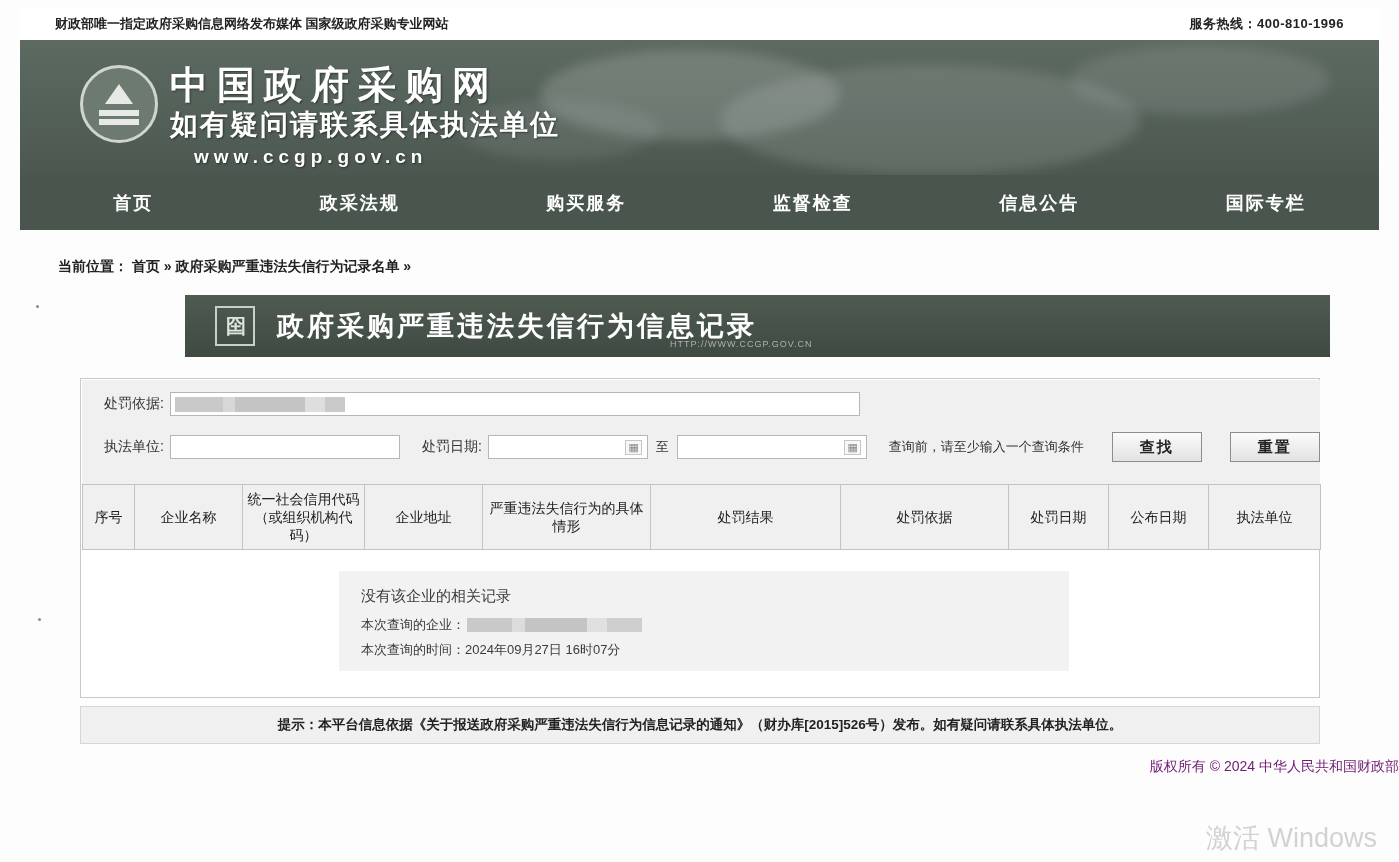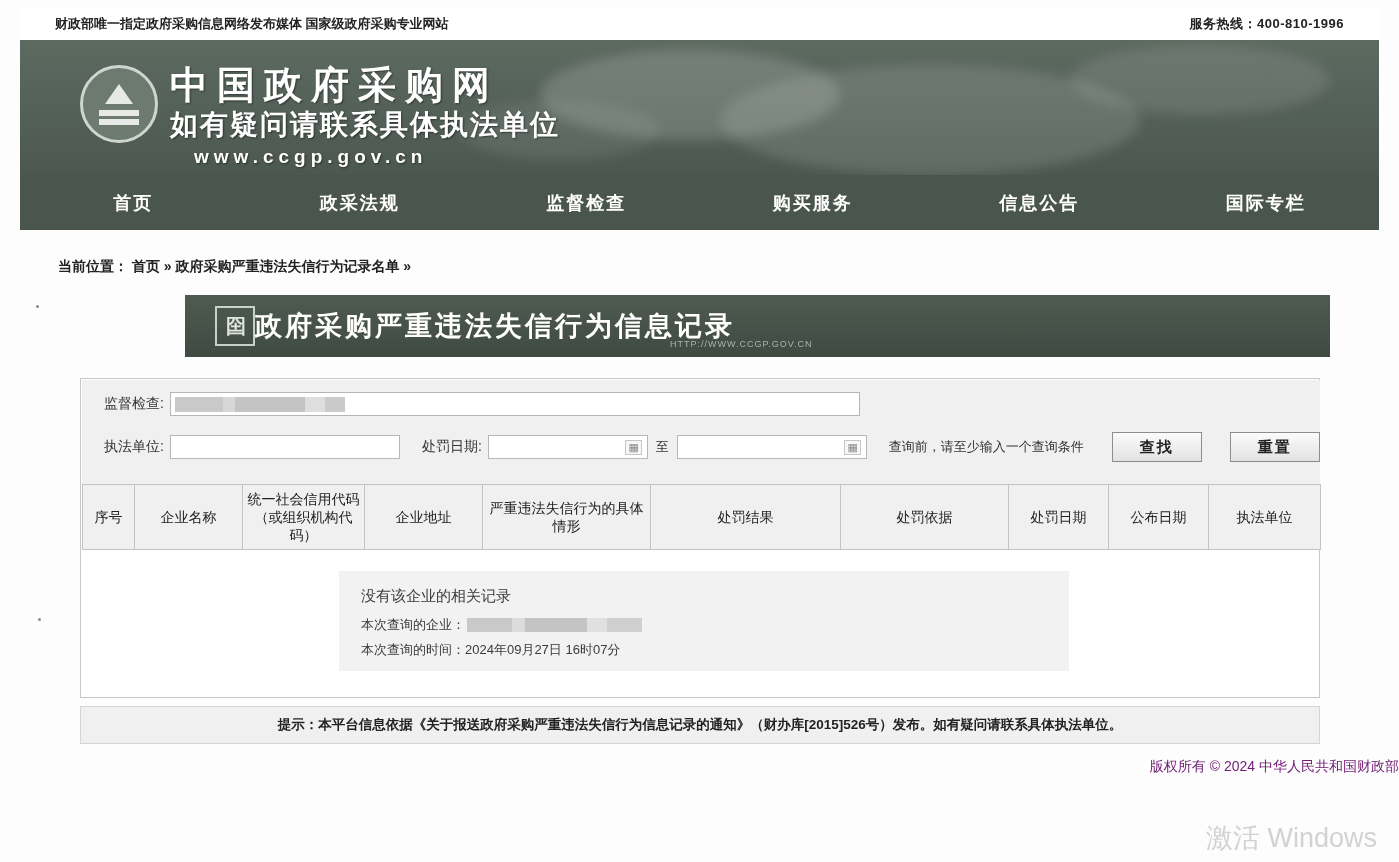--- a/index.html
+++ b/index.html
@@ -158,20 +158,21 @@
     box-sizing: border-box;
     display: flex;
     align-items: center;
     justify-content: center;
     color: #dfe4df;
     font-size: 20px;
     font-weight: bold;
     letter-spacing: -2px;
   }
   .section-title {
+    margin-left: 22px;
     color: #fff;
     font-size: 27px;
     font-weight: bold;
     letter-spacing: 3px;
   }
   .section-url {
     position: absolute;
     left: 485px; top: 44px;
     color: #aab3ab;
     font-size: 9px;
@@ -357,22 +358,22 @@
     <div class="title-block">
       <div class="title-main">中国政府采购网</div>
       <div class="title-sub">如有疑问请联系具体执法单位</div>
       <div class="title-url">www.ccgp.gov.cn</div>
     </div>
   </div>
 
   <div class="nav">
     <div class="nav-item">首页</div>
     <div class="nav-item">政采法规</div>
+    <div class="nav-item">购买服务</div>
     <div class="nav-item">监督检查</div>
-    <div class="nav-item">购买服务</div>
     <div class="nav-item">信息公告</div>
     <div class="nav-item">国际专栏</div>
   </div>
 
   <div class="breadcrumb">
     <span>当前位置：</span>
     <span class="crumb-link">首页</span>
     <span>»</span>
     <span class="crumb-link">政府采购严重违法失信行为记录名单</span>
     <span>»</span>
@@ -382,21 +383,21 @@
     <div class="seal">囶</div>
     <div class="section-title">政府采购严重违法失信行为信息记录</div>
     <div class="section-url">HTTP://WWW.CCGP.GOV.CN</div>
   </div>
 
   <div class="panel">
 
     <div class="form-area">
 
       <div class="form-row row1">
-        <span class="form-label">监督检查:</span>
+        <span class="form-label">处罚依据:</span>
         <div class="input ent-input">
           <span class="redact"></span>
         </div>
       </div>
 
       <div class="form-row row2">
         <span class="form-label">执法单位:</span>
         <input class="input unit-input" value="" style="">
         <span class="form-label" style="margin-left:22px;">处罚日期:</span>
         <div class="input date-input">

